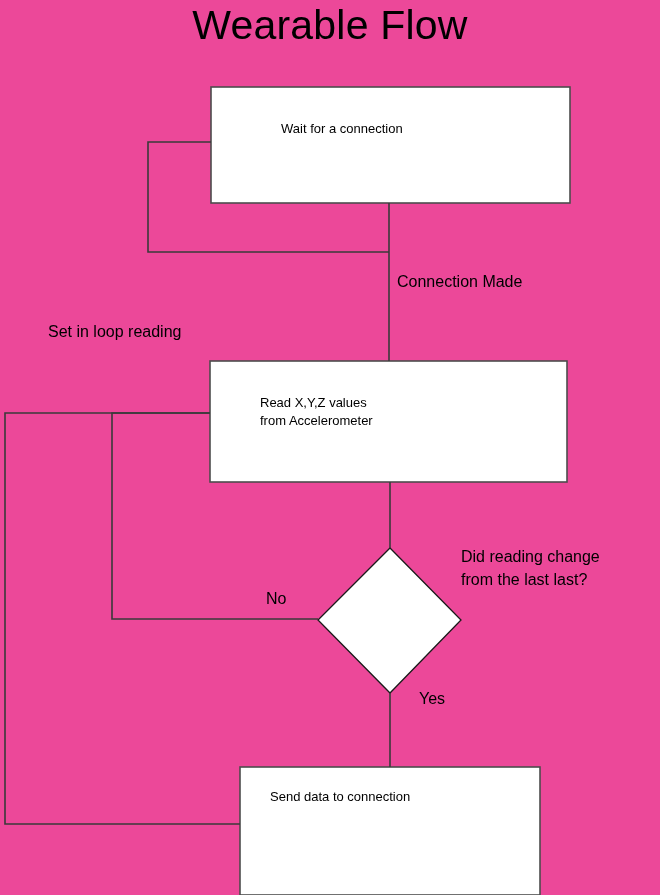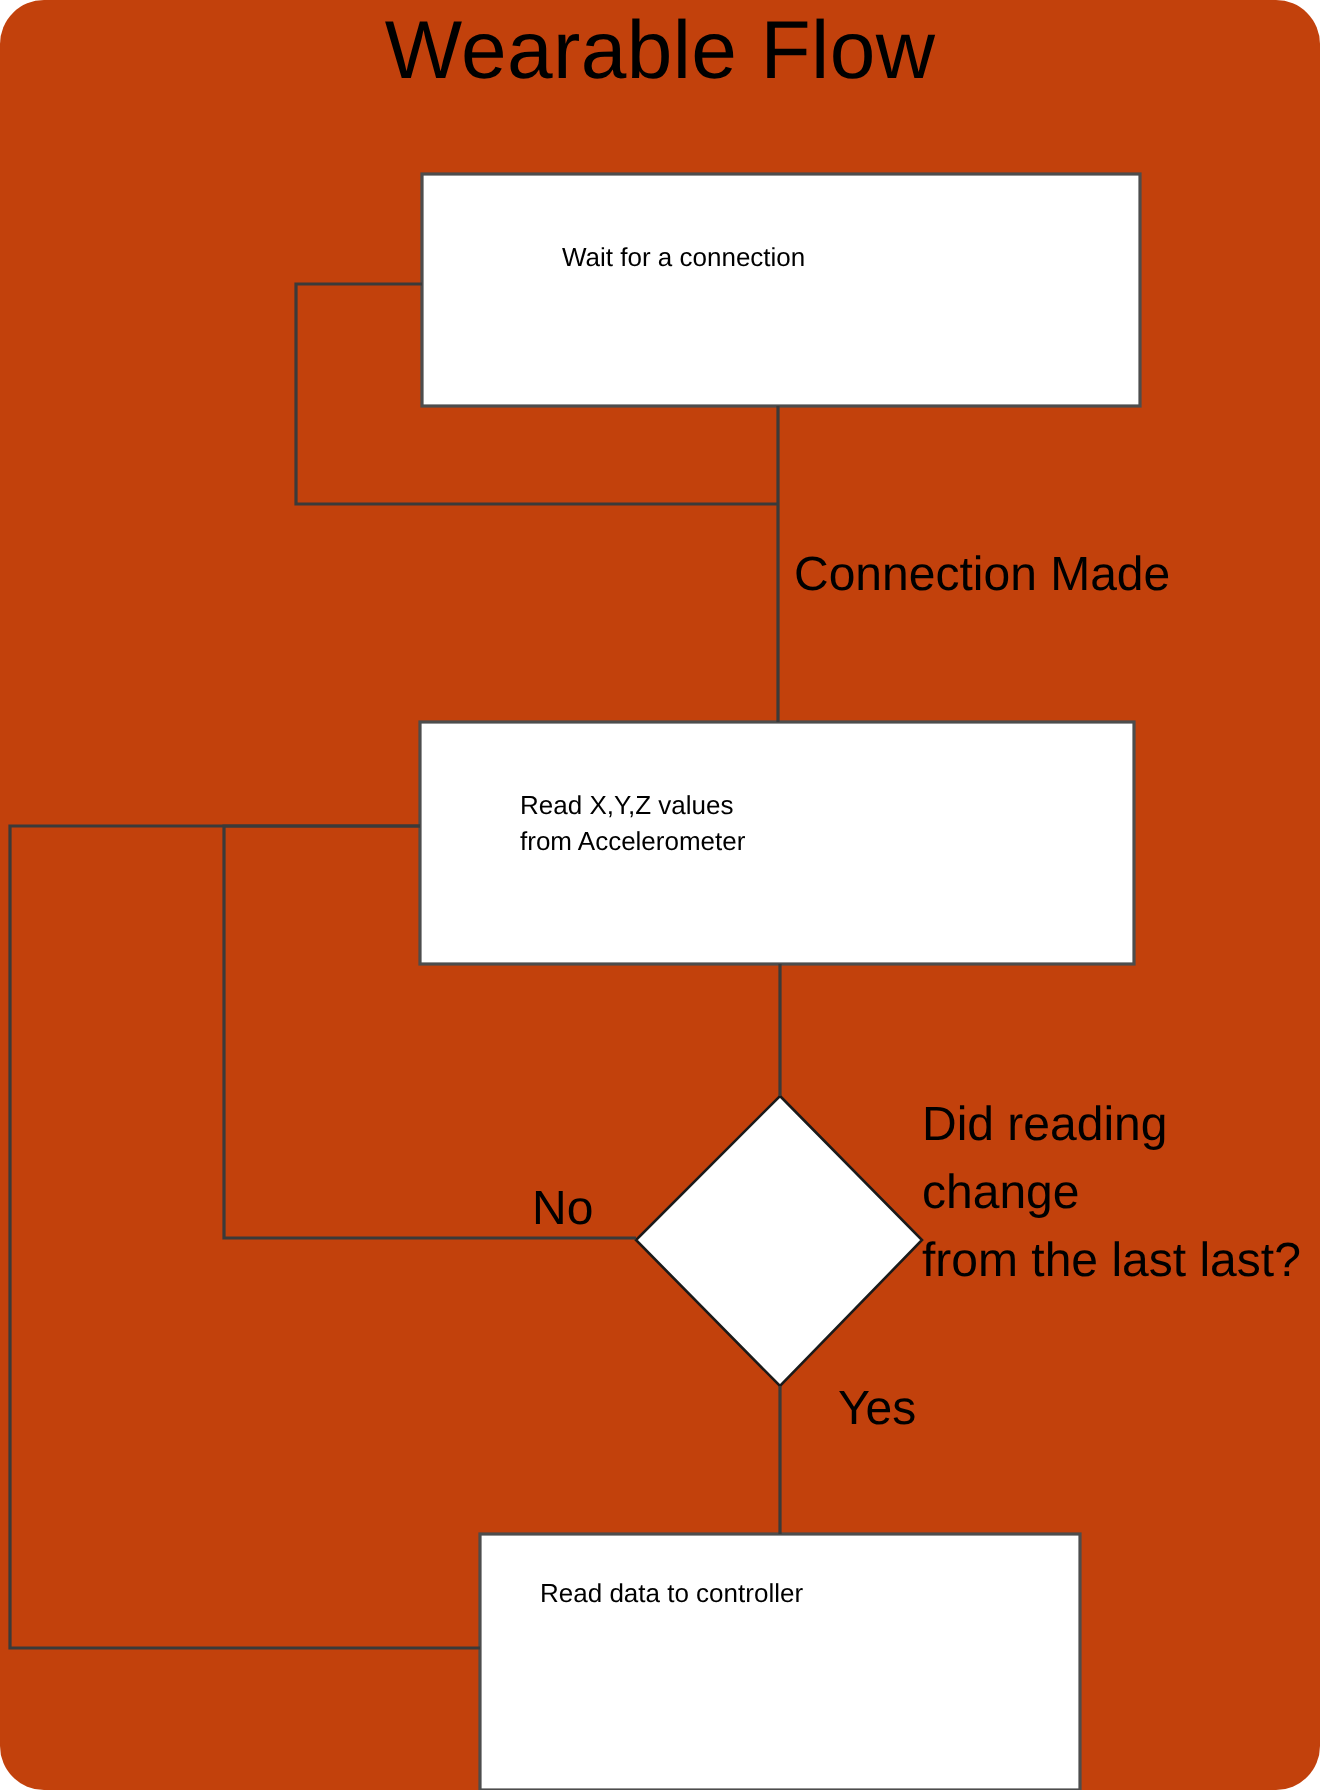--- a/index.html
+++ b/index.html
@@ -9,23 +9,22 @@
     background: #ffffff;
   }
   body {
     font-family: "Liberation Sans", sans-serif;
     color: #000000;
   }
   #canvas {
     position: relative;
     width: 660px;
     height: 895px;
-    background: #c2410c;
+    background: #ec4899;
     overflow: hidden;
-    border-radius: 22px;
   }
   #flow-svg {
     position: absolute;
     left: 0;
     top: 0;
     width: 660px;
     height: 895px;
   }
   .shape-stroke {
     fill: #ffffff;
@@ -55,21 +54,21 @@
     letter-spacing: 0.2px;
     color: #000000;
   }
   .box-text {
     position: absolute;
     font-size: 13px;
     line-height: 1.42;
   }
   .edge-text {
     position: absolute;
-    font-size: 24px;
+    font-size: 16px;
     line-height: 1.42;
   }
   #box1-text { left: 281px; top: 120px; }
   #box2-text { left: 248px; top: 394px; margin-left: 12px; }
   #box3-text { left: 270px; top: 788px; }
   #label-connection-made { left: 397px; top: 271px; }
   #label-loop-reading    { left: 48px;  top: 321px; }
   #label-decision        { left: 461px; top: 546px; }
   #label-no              { left: 266px; top: 588px; }
   #label-yes             { left: 419px; top: 688px; }
@@ -108,30 +107,31 @@
   <div class="box-text" id="box1-text">
     <div>Wait for a connection</div>
   </div>
 
   <div class="box-text" id="box2-text">
     <div>Read X,Y,Z values</div>
     <div>from Accelerometer</div>
   </div>
 
   <div class="box-text" id="box3-text">
-    <div>Read data to controller</div>
+    <div>Send data to connection</div>
   </div>
 
   <div class="edge-text" id="label-decision">
     <div>Did reading change</div>
     <div>from the last last?</div>
   </div>
 
   <div class="edge-text" id="label-connection-made">Connection Made</div>
 
   <div class="edge-text" id="label-loop-reading">
+    <div>Set in loop reading</div>
   </div>
 
   <div class="edge-text" id="label-no">No</div>
 
   <div class="edge-text" id="label-yes">Yes</div>
 
 </div>
 
 </body></html>

